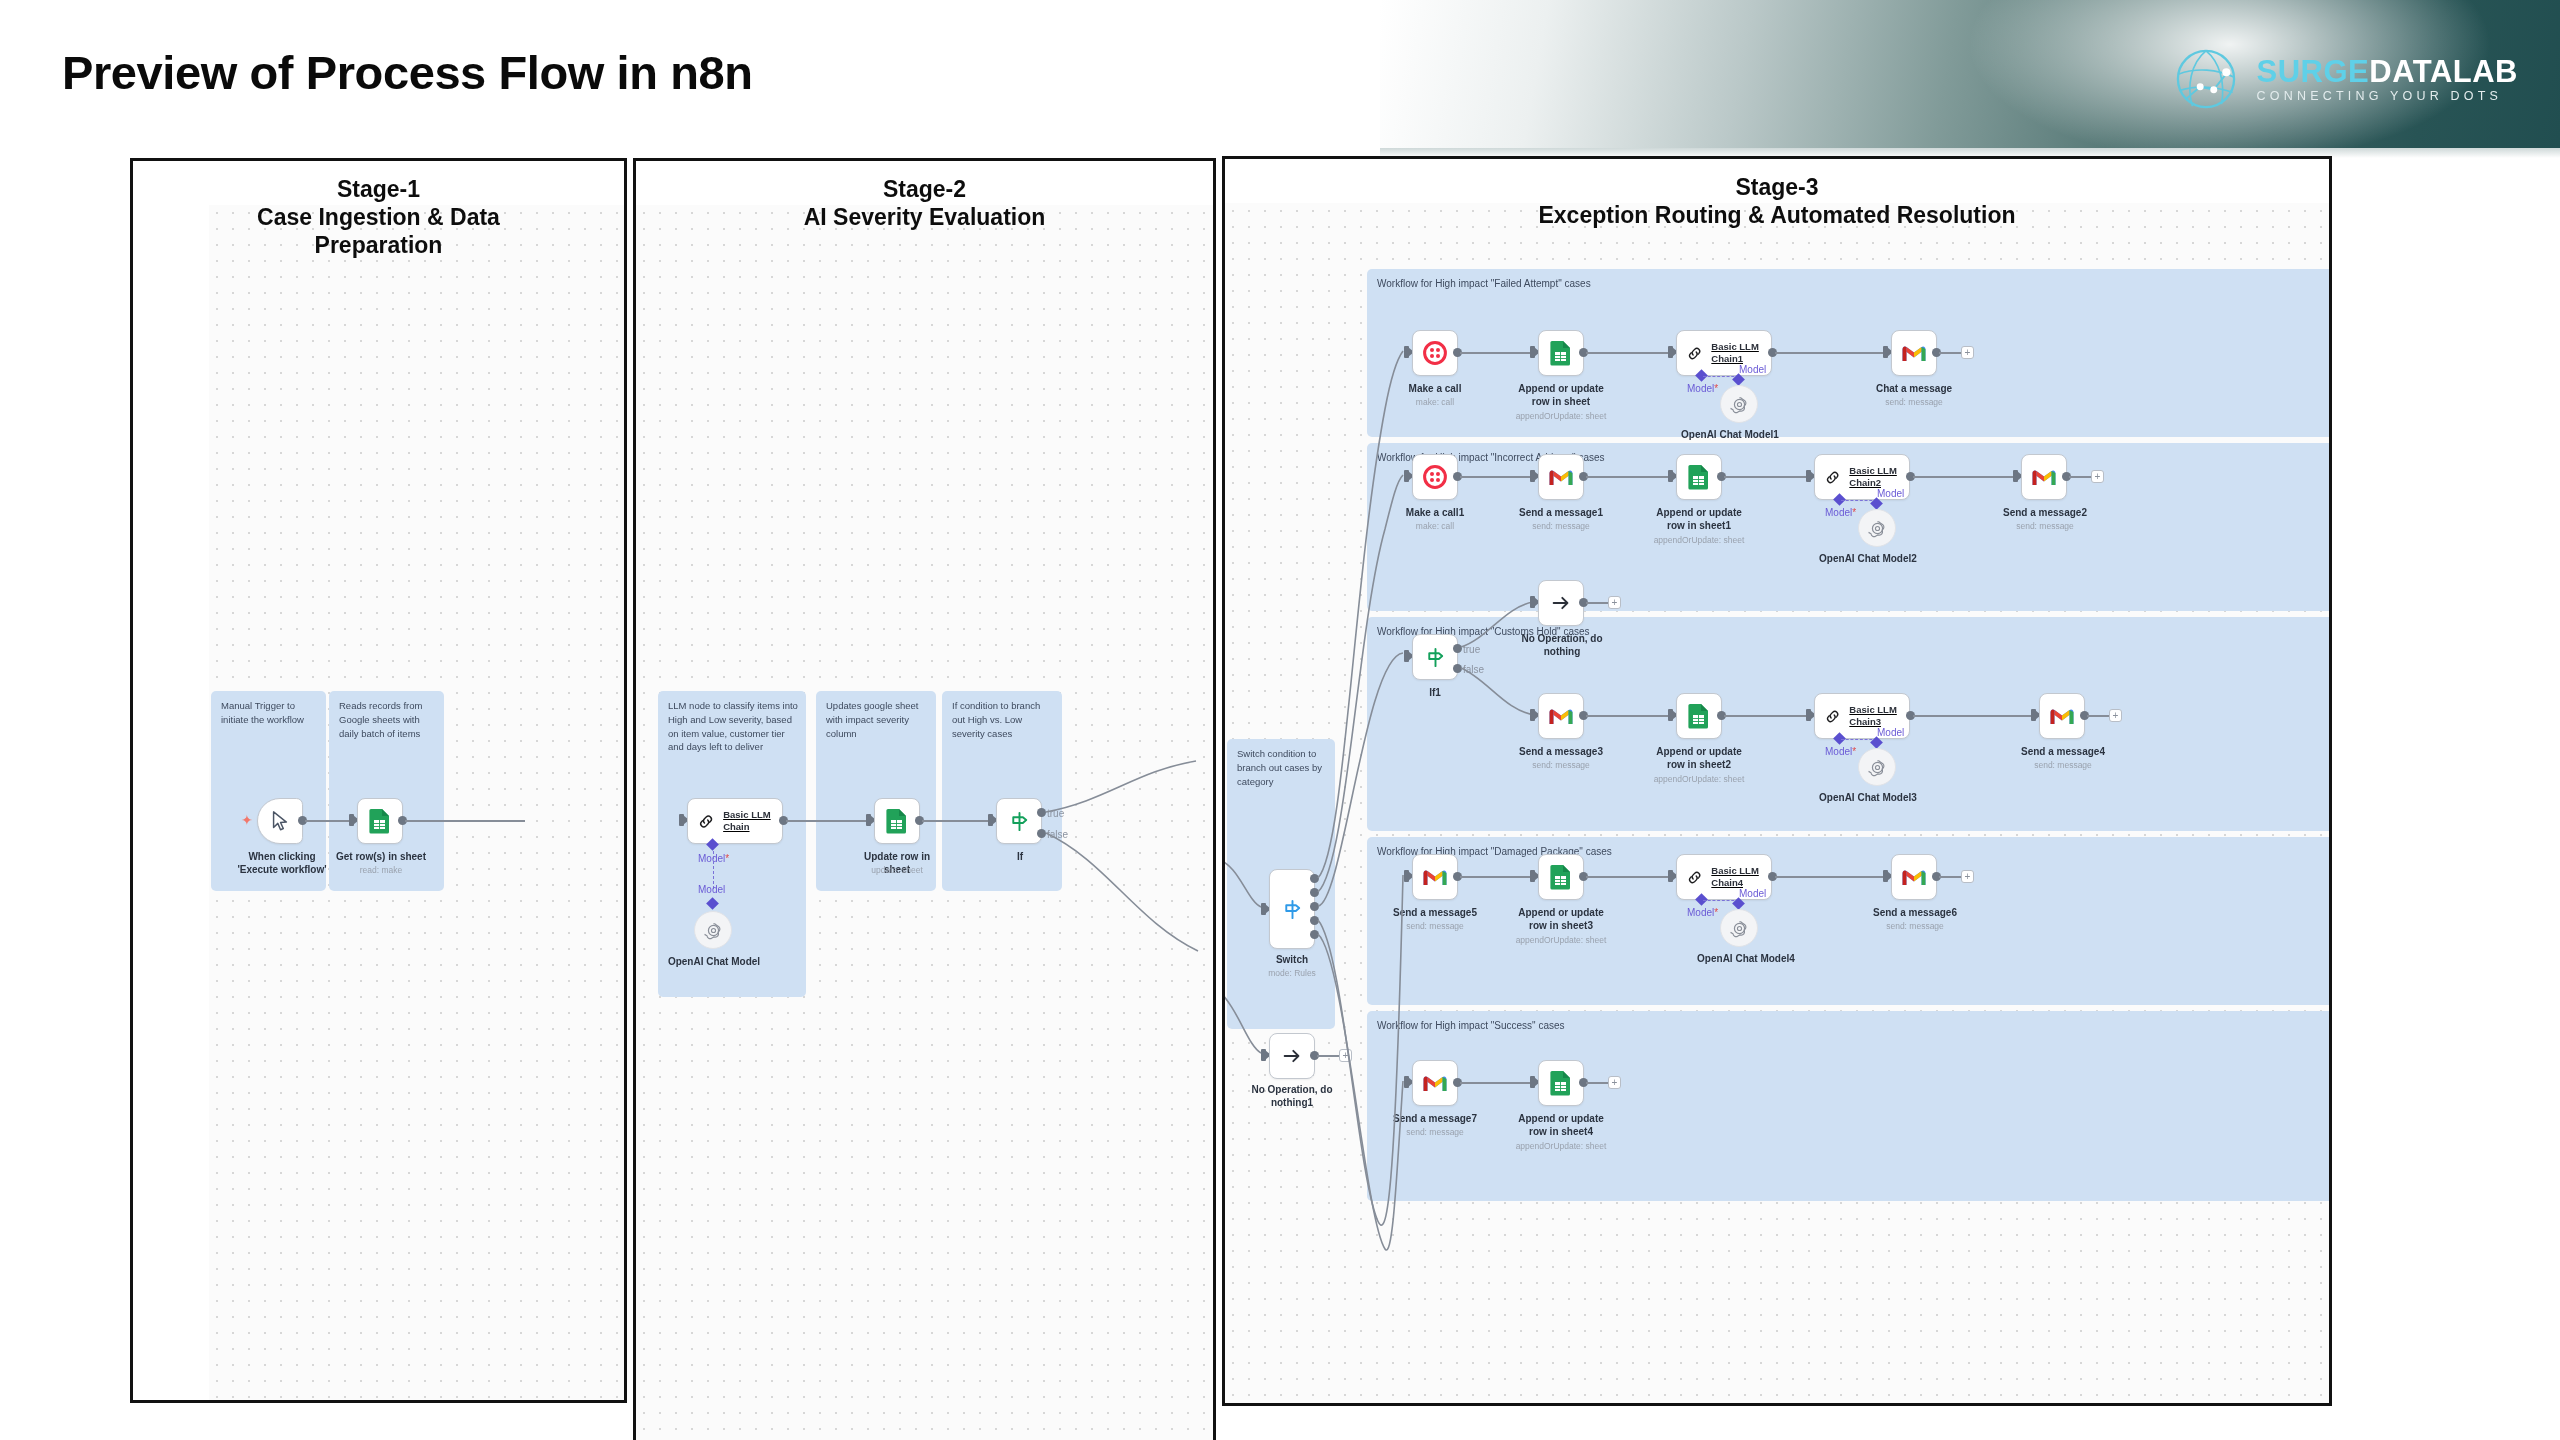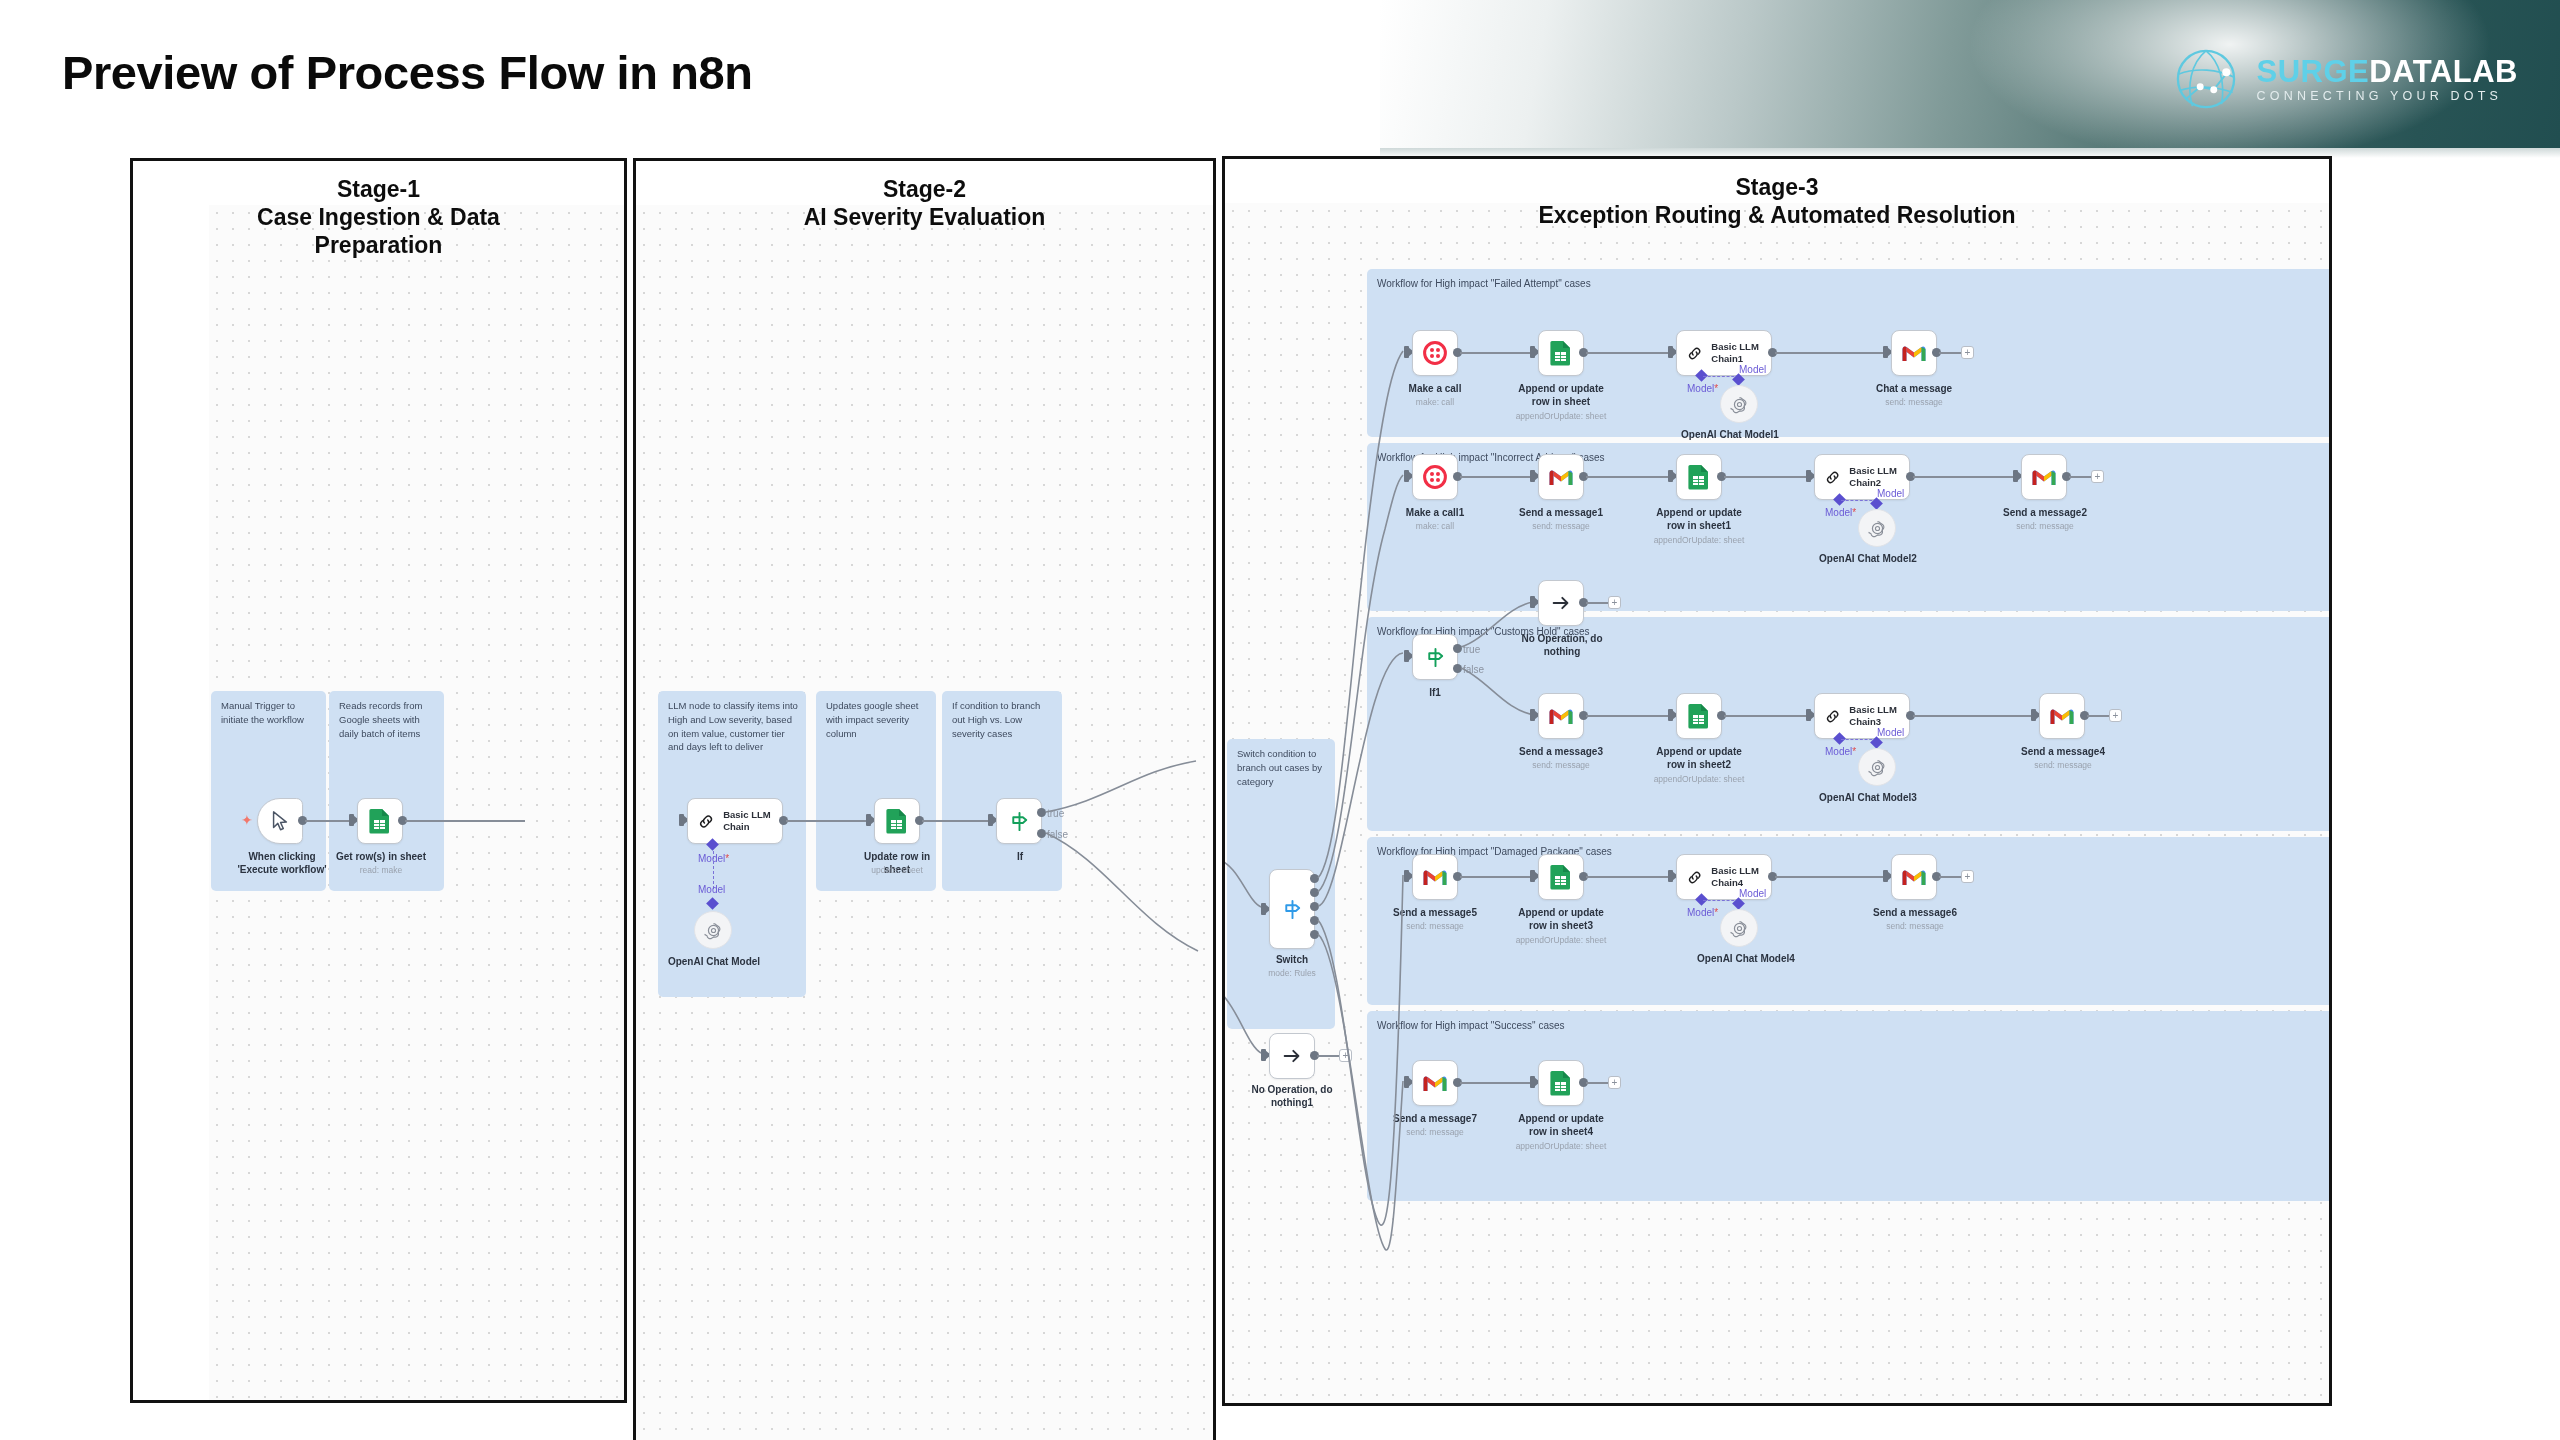--- a/index.html
+++ b/index.html
@@ -134,21 +134,21 @@
     box-shadow: 0 1px 2px rgba(0,0,0,0.06);
   }
   .node.sq { width: 46px; height: 46px; }
   .node.trigger {
     width: 46px; height: 46px;
     border-radius: 28px 8px 8px 28px;
   }
   .node.wide {
     width: 96px; height: 46px;
     justify-content: space-between;
-    padding-left: 10px; gap: 9px;
+    padding-left: 10px; gap: 9px; text-decoration: underline;
   }
   .node.tall { width: 46px; height: 80px; }
   .node-title-in {
     font-size: 9.5px; color: #2b2f38; font-weight: 600; line-height: 1.22;
   }
   .node-label {
     position: absolute;
     text-align: center;
     font-size: 10px;
     font-weight: 700;

